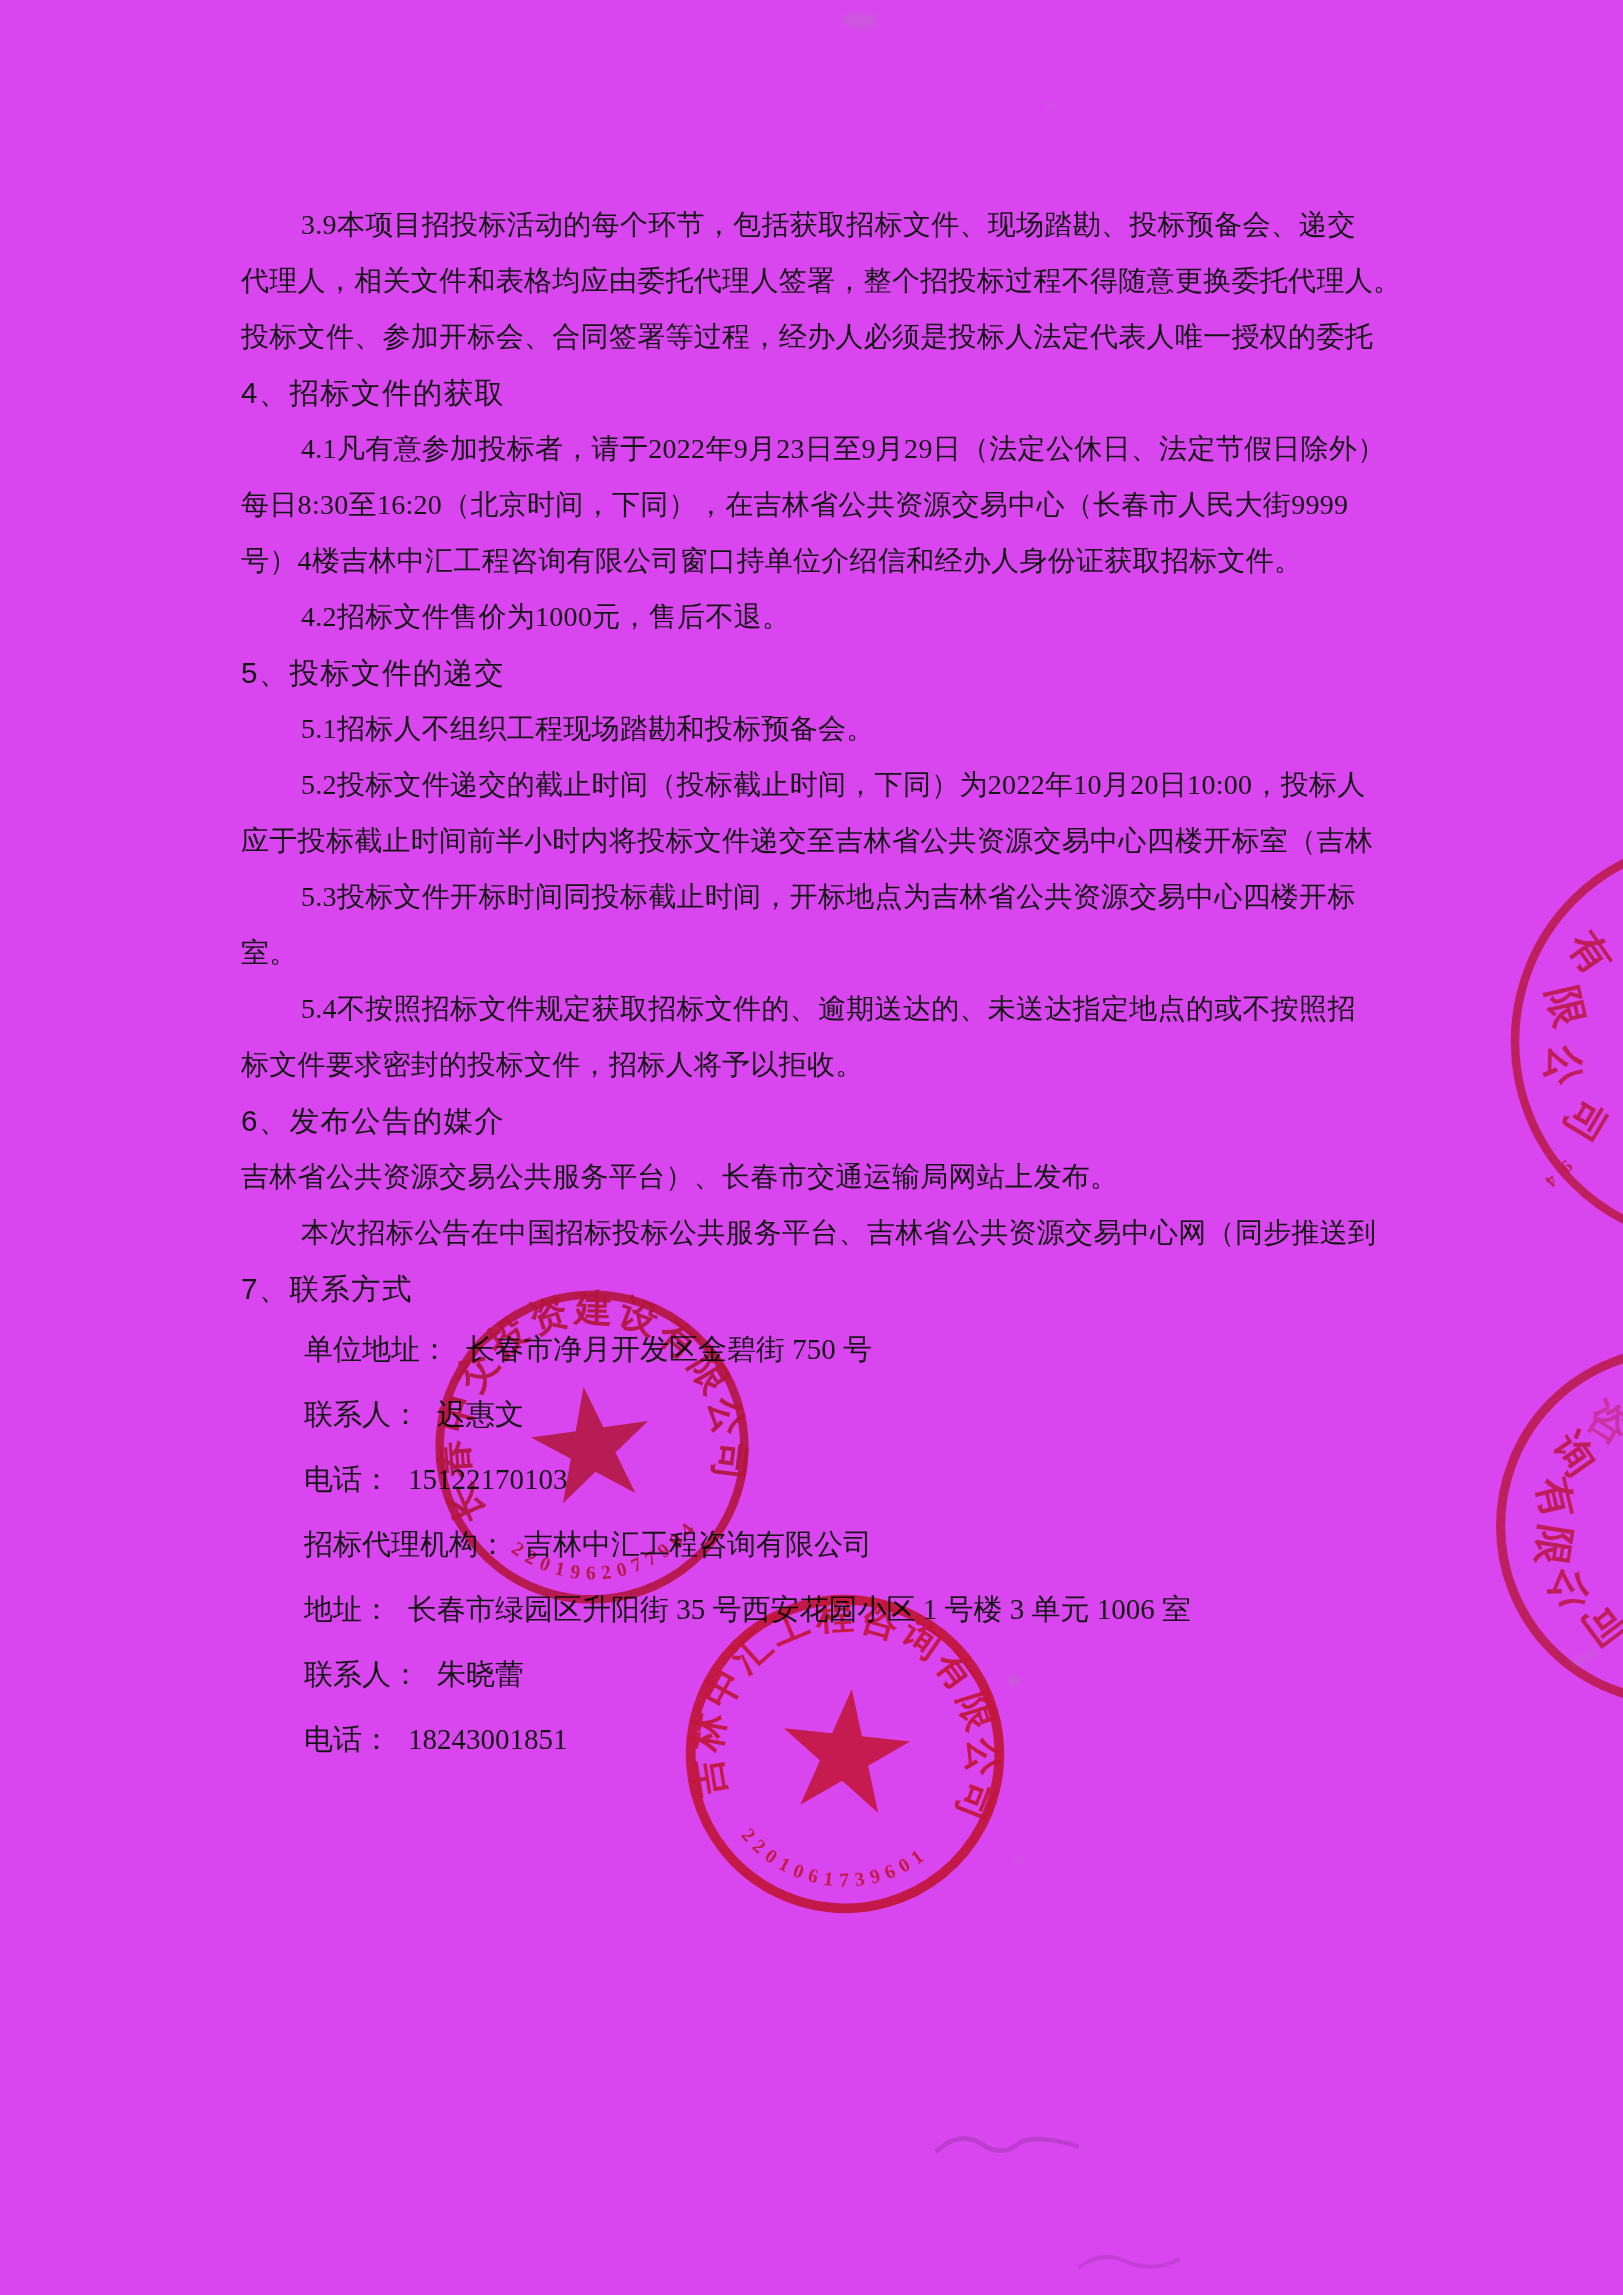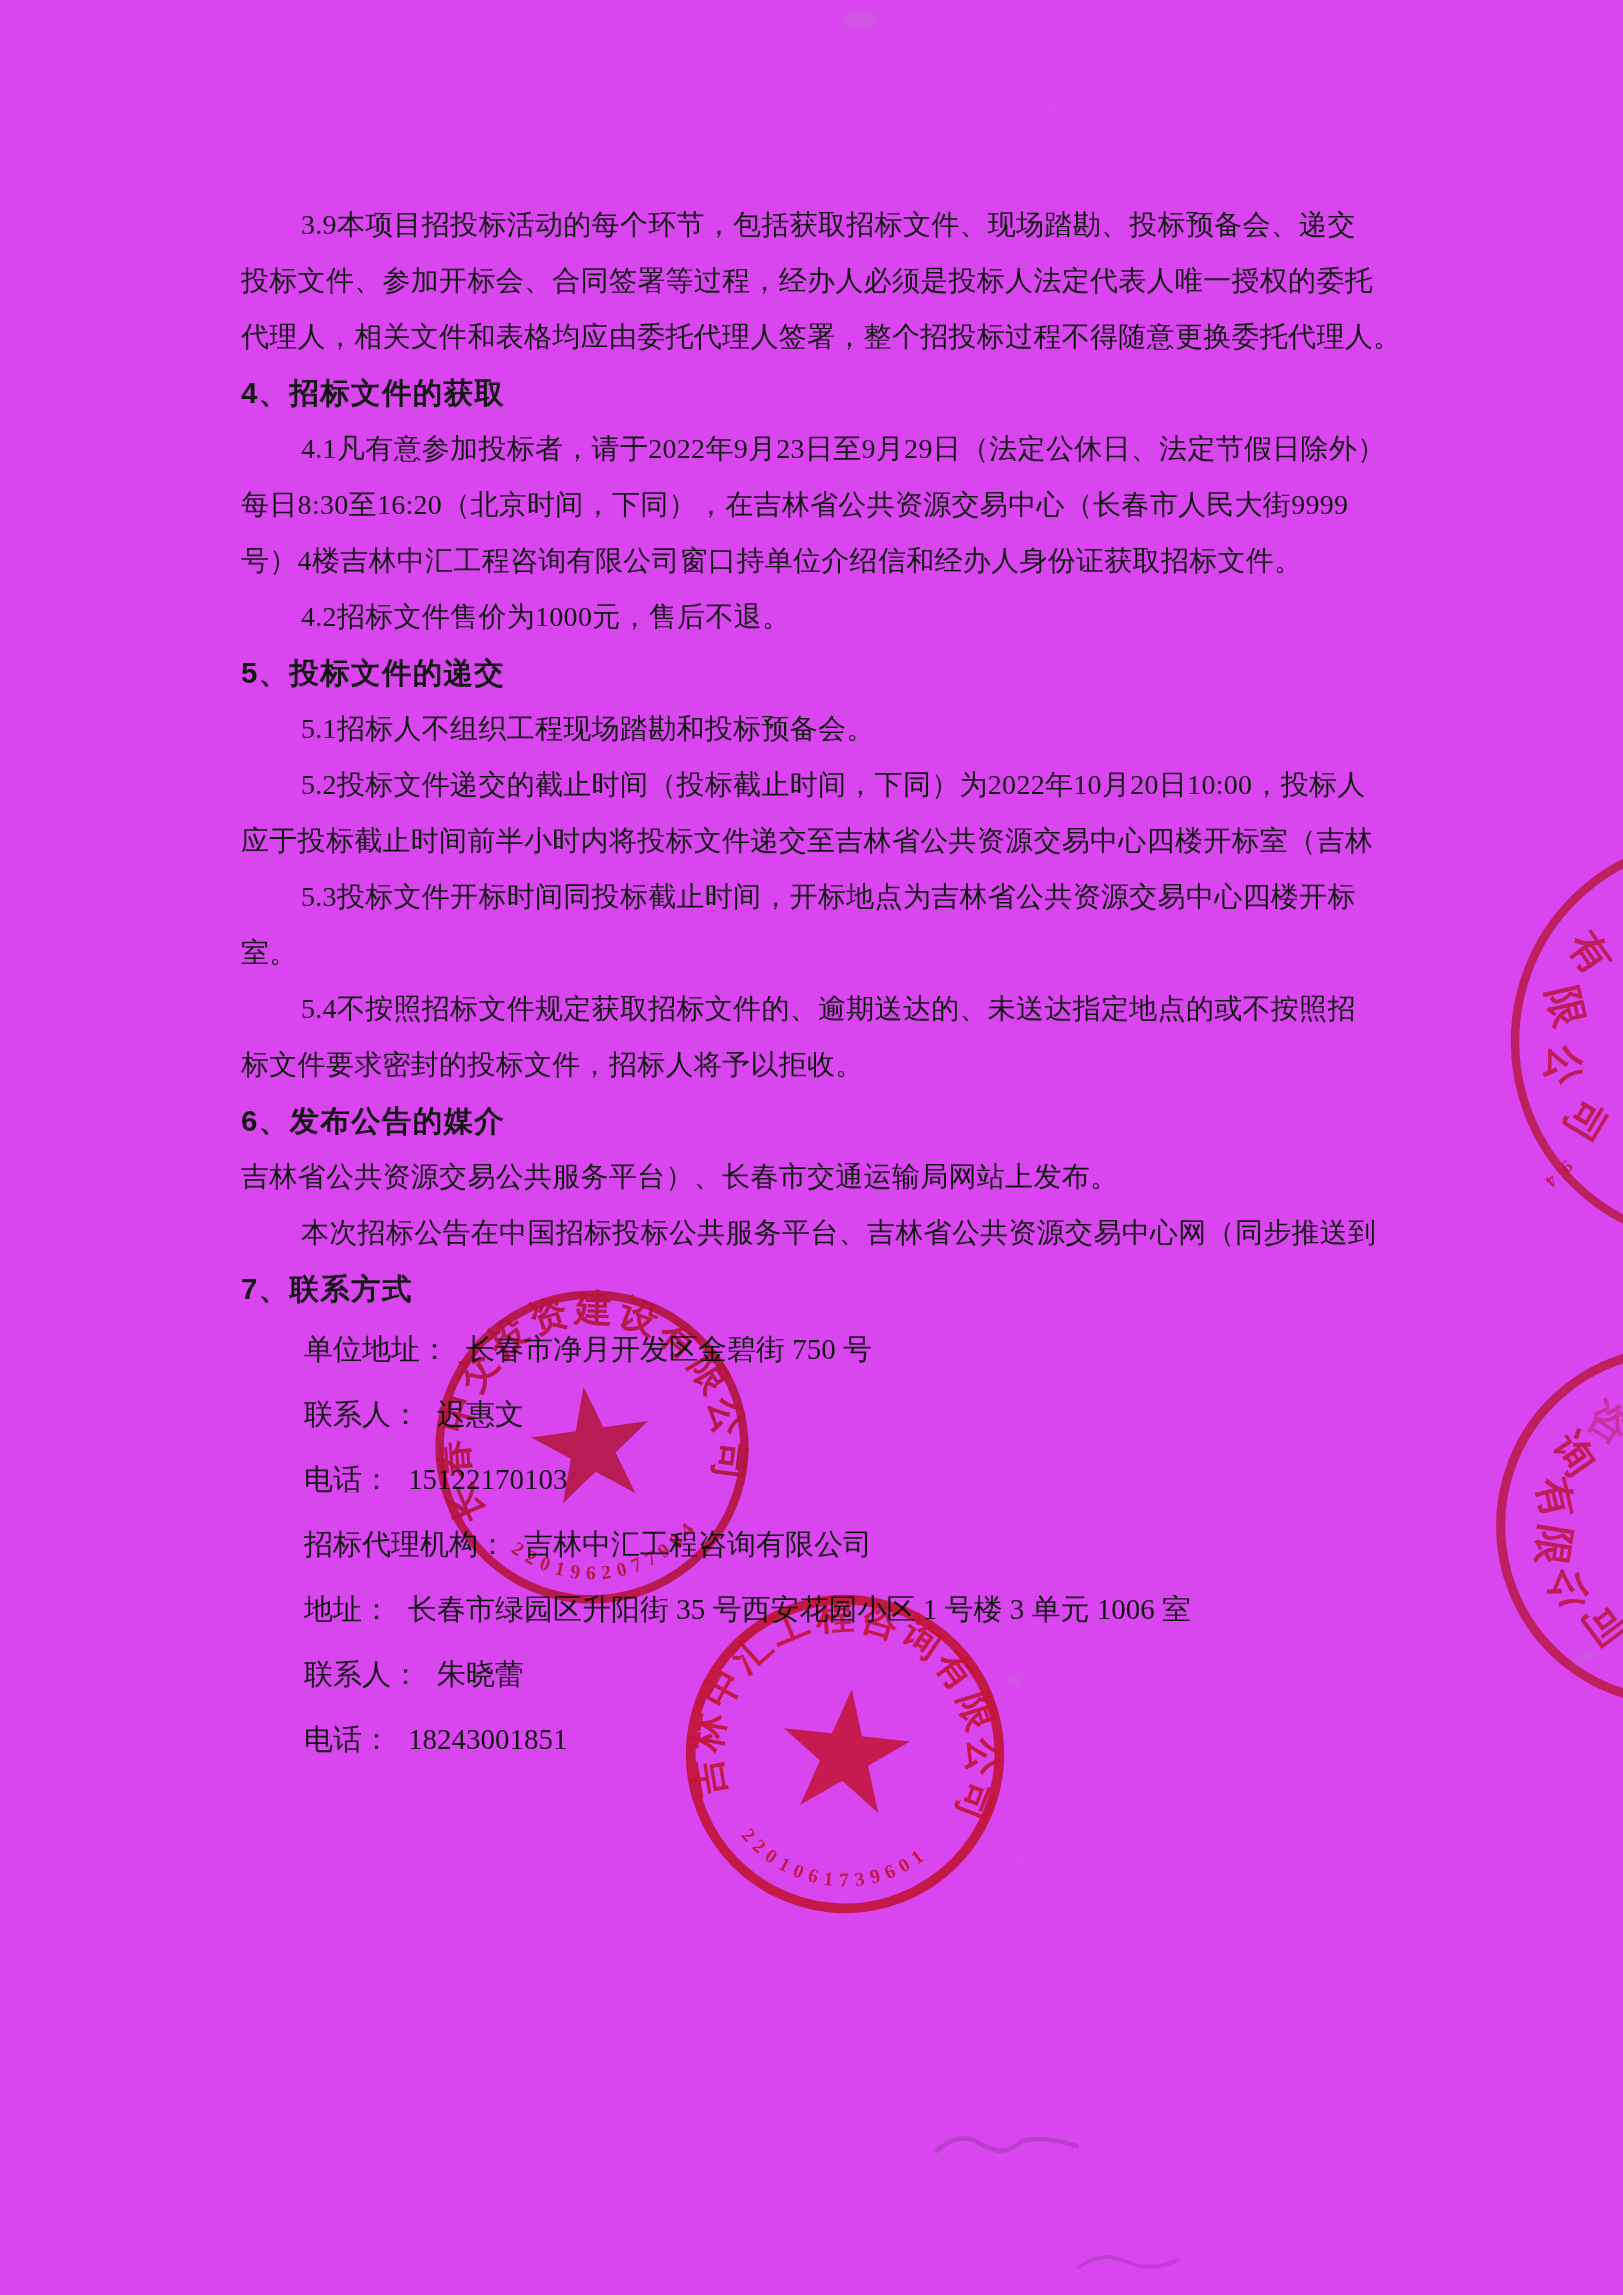--- a/index.html
+++ b/index.html
@@ -1,38 +1,38 @@
 <!DOCTYPE html>
 <html style="font-size:10.5px"><head>
 <meta charset="utf-8">
 <style>
   html,body{margin:0;padding:0;}
   body{width:1623px;height:2295px;background:#ffffff;font-family:"Liberation Serif",serif;}
   .page{position:relative;width:1623px;height:2295px;background:#d946ef;overflow:hidden;}
   .doc{position:absolute;left:241px;top:197px;width:1162px;color:#151515;}
   .paragraph-line{height:56px;line-height:56px;font-size:28px;white-space:pre;letter-spacing:0.3px;}
   .paragraph-line.indent{padding-left:60px;}
-  .heading-line{height:56px;line-height:56px;font-size:29.5px;font-weight:700;
+  .heading-line{height:56px;line-height:56px;font-size:29.5px;font-weight:400;
     font-family:"Liberation Sans",sans-serif;letter-spacing:1.3px;white-space:pre;}
   .contact-line{height:65px;line-height:65px;font-size:29px;padding-left:63px;white-space:pre;}
   .contact-value{margin-left:17px;}
   .seal{position:absolute;mix-blend-mode:multiply;opacity:0.92;}
   .seal text{font-family:"Liberation Serif",serif;font-weight:700;}
   .smudge{position:absolute;background:#9a9a9a;border-radius:50%;filter:blur(2px);}
   .scribble{position:absolute;mix-blend-mode:multiply;}
 </style>
 </head>
 <body>
 
 <div class="page">
 
   <div class="doc">
       <div class="paragraph-line indent">3.9本项目招投标活动的每个环节，包括获取招标文件、现场踏勘、投标预备会、递交</div>
+      <div class="paragraph-line">代理人，相关文件和表格均应由委托代理人签署，整个招投标过程不得随意更换委托代理人。</div>
       <div class="paragraph-line">投标文件、参加开标会、合同签署等过程，经办人必须是投标人法定代表人唯一授权的委托</div>
-      <div class="paragraph-line">代理人，相关文件和表格均应由委托代理人签署，整个招投标过程不得随意更换委托代理人。</div>
       <div class="heading-line">4、招标文件的获取</div>
       <div class="paragraph-line indent">4.1凡有意参加投标者，请于2022年9月23日至9月29日（法定公休日、法定节假日除外）</div>
       <div class="paragraph-line">每日8:30至16:20（北京时间，下同），在吉林省公共资源交易中心（长春市人民大街9999</div>
       <div class="paragraph-line">号）4楼吉林中汇工程咨询有限公司窗口持单位介绍信和经办人身份证获取招标文件。</div>
       <div class="paragraph-line indent">4.2招标文件售价为1000元，售后不退。</div>
       <div class="heading-line">5、投标文件的递交</div>
       <div class="paragraph-line indent">5.1招标人不组织工程现场踏勘和投标预备会。</div>
       <div class="paragraph-line indent">5.2投标文件递交的截止时间（投标截止时间，下同）为2022年10月20日10:00，投标人</div>
       <div class="paragraph-line">应于投标截止时间前半小时内将投标文件递交至吉林省公共资源交易中心四楼开标室（吉林</div>
       <div class="paragraph-line indent">5.3投标文件开标时间同投标截止时间，开标地点为吉林省公共资源交易中心四楼开标</div>

